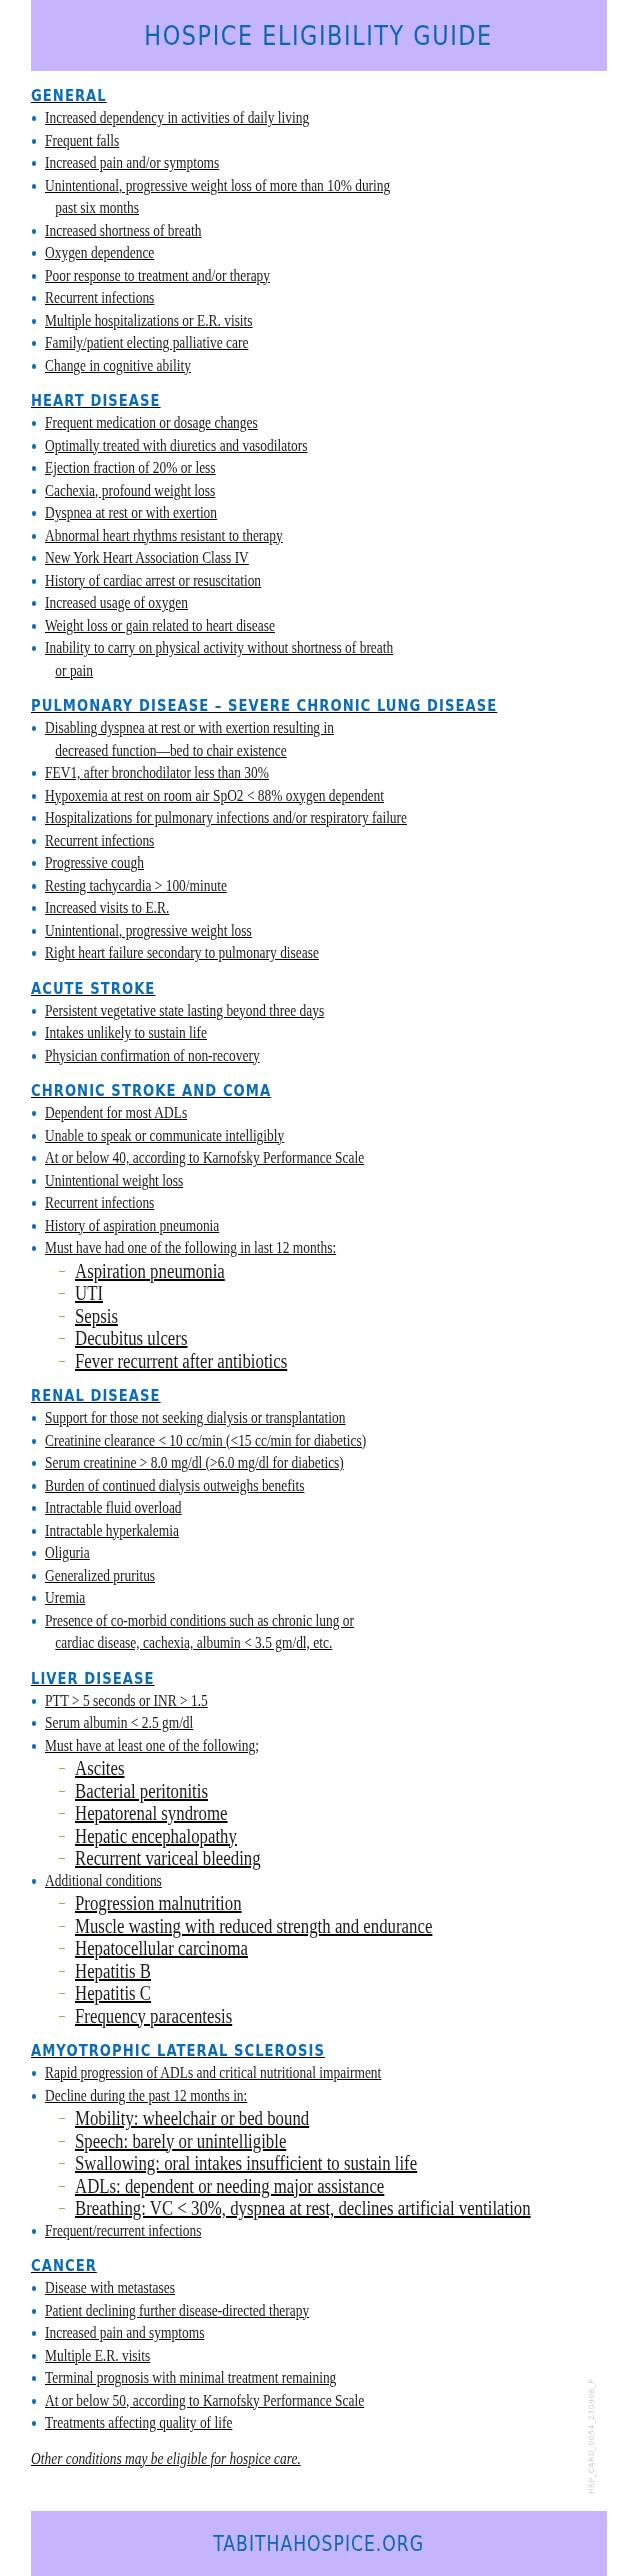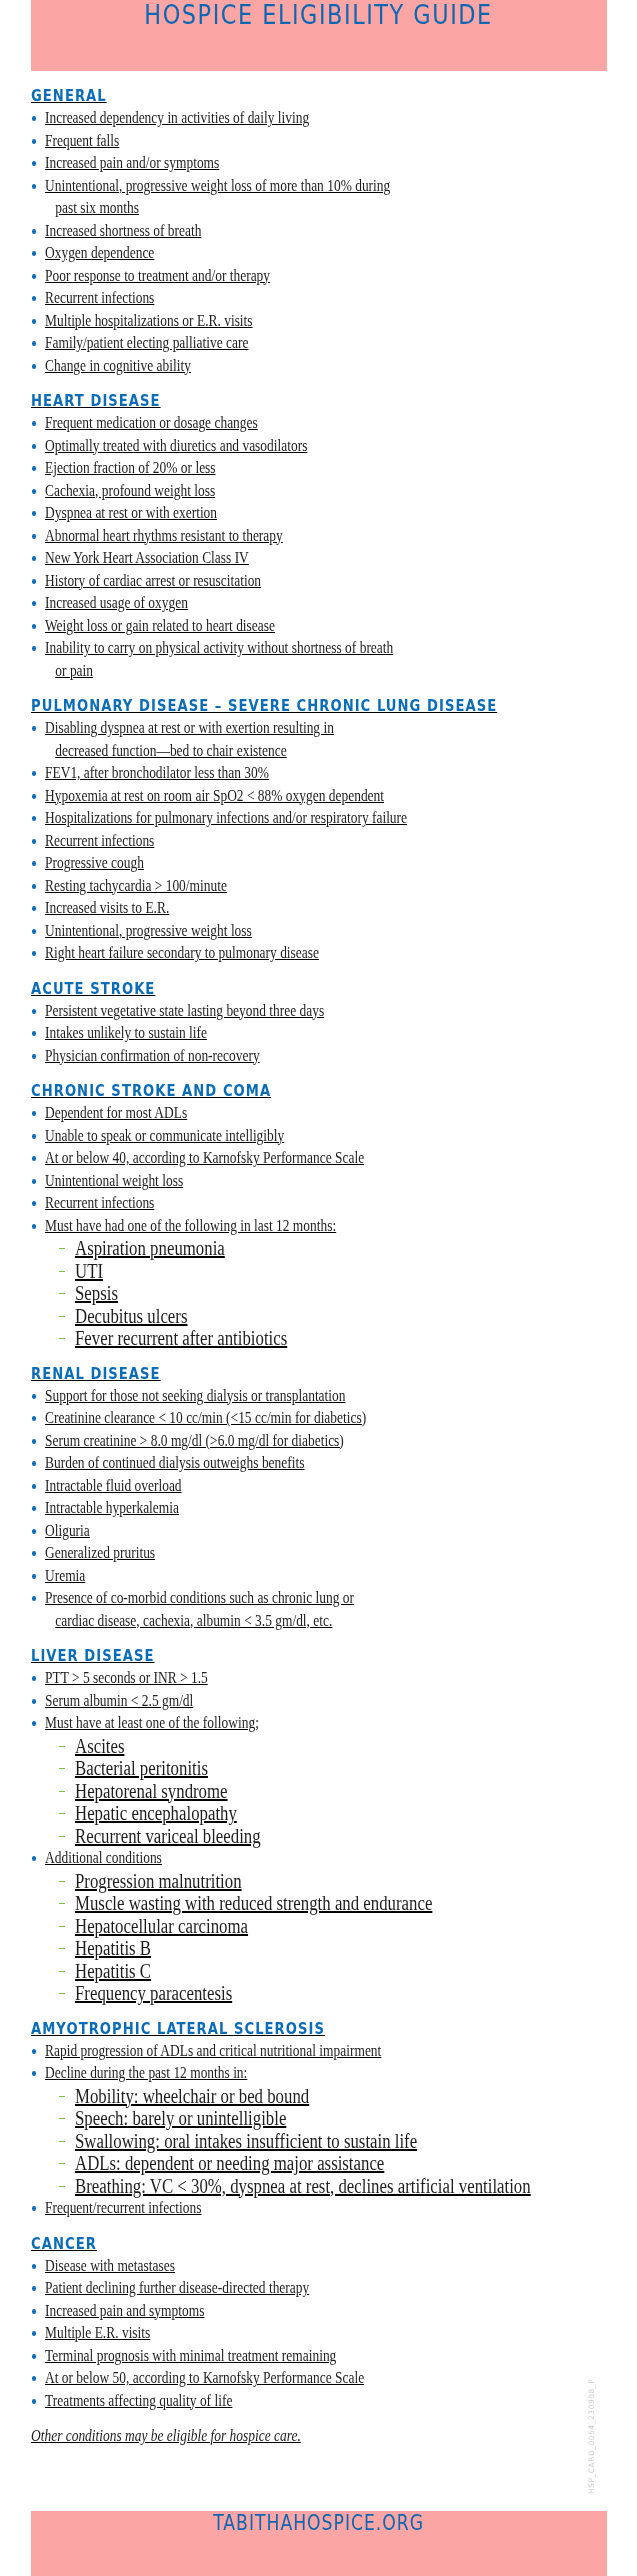--- a/index.html
+++ b/index.html
@@ -1,19 +1,19 @@
 <!DOCTYPE html>
 <html style="font-size:9.8px"><head>
   <meta charset="utf-8">
   <style>
     html, body { margin: 0; padding: 0; background: #ffffff; }
     body { width: 638px; height: 2576px; position: relative; overflow: hidden; }
     .band {
-      position: absolute; left: 31px; width: 576px; background: #fca5a5;
-      display: flex; justify-content: center;
+      position: absolute; left: 31px; width: 576px; background: #c4b5fd;
+      display: flex; align-items: center; justify-content: center;
     }
     .header-band { top: 0; height: 71px; }
     .footer-band { top: 2511px; height: 65px; }
     .band-title {
       font-family: "DejaVu Sans", sans-serif; color: #0b66b3;
       font-size: 26px; letter-spacing: 1.8px; font-weight: normal;
       transform: scaleX(0.86); white-space: nowrap;
     }
     .footer-title { font-size: 21px; letter-spacing: 1.2px; transform: scaleX(0.82); }
     .content { position: absolute; left: 31px; top: 85px; width: 576px; text-decoration: underline; }
@@ -244,20 +244,24 @@
         <li class="item">
           <span class="bullet"></span>
           <span class="item-text">Unintentional weight loss</span>
         </li>
         <li class="item">
           <span class="bullet"></span>
           <span class="item-text">Recurrent infections</span>
         </li>
         <li class="item">
           <span class="bullet"></span>
+          <span class="item-text">History of aspiration pneumonia</span>
+        </li>
+        <li class="item">
+          <span class="bullet"></span>
           <span class="item-text">Must have had one of the following in last 12 months:</span>
         </li>
         <li class="subitem">
           <span class="dash"></span>
           <span class="item-text">Aspiration pneumonia</span>
         </li>
         <li class="subitem">
           <span class="dash"></span>
           <span class="item-text">UTI</span>
         </li>

